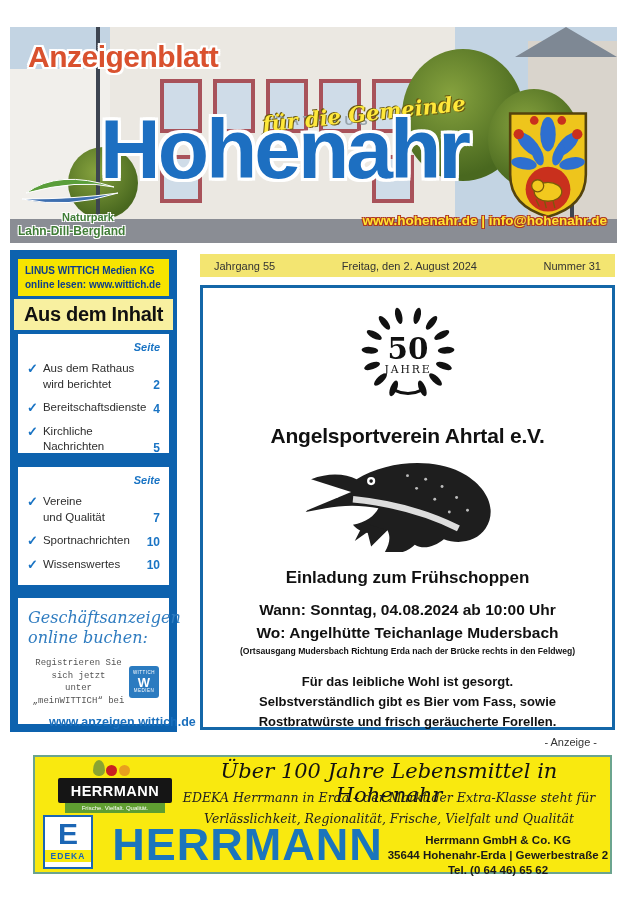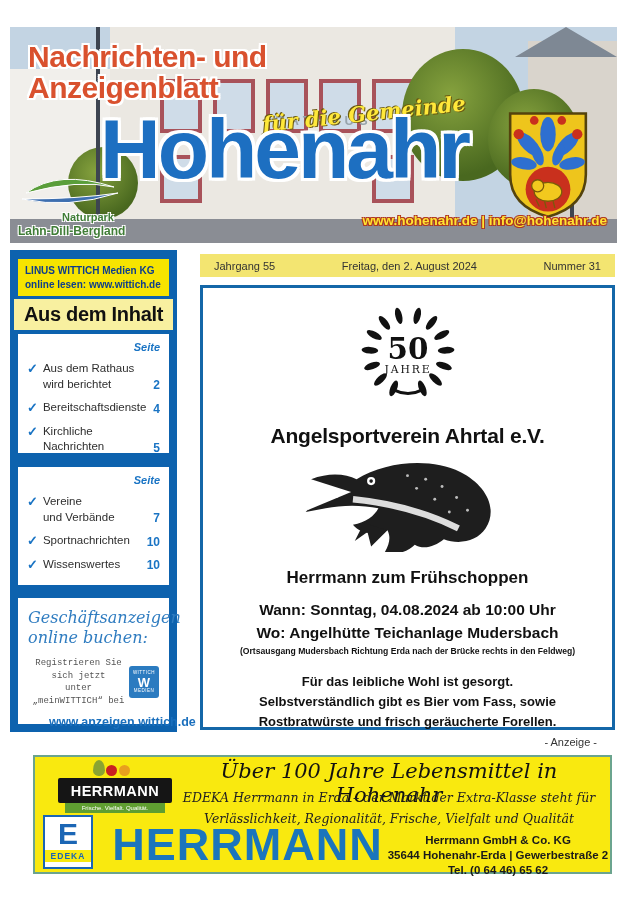--- a/index.html
+++ b/index.html
@@ -112,21 +112,20 @@
     <div class="abs win" style="left:362px;top:128px;width:34px;height:40px;"></div>
     <div class="abs tree" style="left:392px;top:22px;width:122px;height:132px;"></div>
     <div class="abs tree" style="left:478px;top:62px;width:92px;height:100px;"></div>
     <div class="abs tree" style="left:58px;top:120px;width:70px;height:72px;"></div>
     <div class="abs pole" style="left:86px;top:0;height:192px;"></div>
     <div class="abs pole" style="left:560px;top:120px;height:72px;"></div>
     <div class="abs pave"></div>
     <div class="abs sign">RATHAUS</div>
 
     <div class="abs kicker">
-      <div>Nachrichten- und</div>
       <div>Anzeigenblatt</div>
     </div>
     <div class="abs tagline">für die Gemeinde</div>
     <div class="abs title">Hohenahr</div>
 
     <svg class="abs" style="left:495px;top:83px;" width="86" height="112" viewBox="0 0 100 130">
       <path d="M6,4 H94 V75 Q94,112 50,124 Q6,112 6,75 Z" fill="#eec51c" stroke="#54430d" stroke-width="3"></path>
       <circle cx="50" cy="92" r="26" fill="#c9301d"></circle>
       <g fill="#2e6fd0">
         <ellipse cx="50" cy="28" rx="9" ry="20"></ellipse>
@@ -201,21 +200,21 @@
         <span class="pg">5</span>
       </div>
     </div>
 
     <div class="abs tocbox" style="top:217px;height:118px;">
       <div class="seite">Seite</div>
       <div class="ti">
         <span class="ck">✓</span>
         <span class="lbl">
             <div>Vereine</div>
-            <div>und Verbände</div>
+            <div>und Qualität</div>
           </span>
         <span class="pg">7</span>
       </div>
       <div class="ti">
         <span class="ck">✓</span>
         <span class="lbl">
             <div>Sportnachrichten</div>
           </span>
         <span class="pg">10</span>
       </div>
@@ -289,21 +288,21 @@
           <circle cx="140" cy="30" r="1.6"></circle>
           <circle cx="158" cy="38" r="1.6"></circle>
         <circle cx="174" cy="50" r="1.6"></circle>
           <circle cx="186" cy="64" r="1.6"></circle>
           <circle cx="130" cy="40" r="1.6"></circle>
         <circle cx="150" cy="52" r="1.6"></circle>
           <circle cx="166" cy="66" r="1.6"></circle>
       </g>
     </svg>
 
-    <div class="headline">Herrmann zum Frühschoppen</div>
+    <div class="headline">Einladung zum Frühschoppen</div>
     <div class="ww">
       <div>Wann: Sonntag, 04.08.2024 ab 10:00 Uhr</div>
       <div>Wo: Angelhütte Teichanlage Mudersbach</div>
     </div>
     <div class="dir">(Ortsausgang Mudersbach Richtung Erda nach der Brücke rechts in den Feldweg)</div>
     <div class="bodytxt">
       <div>Für das leibliche Wohl ist gesorgt.</div>
       <div>Selbstverständlich gibt es Bier vom Fass, sowie</div>
       <div>Rostbratwürste und frisch geräucherte Forellen.</div>
     </div>

